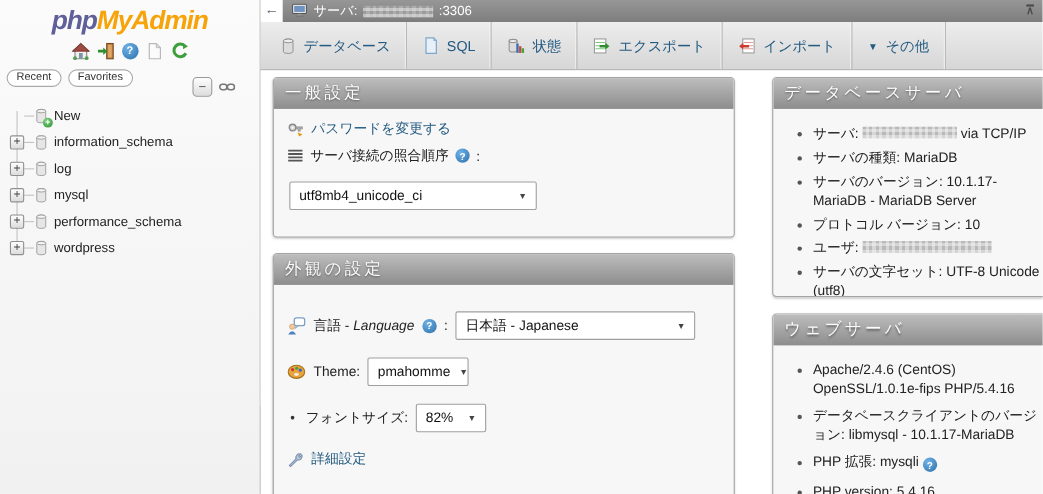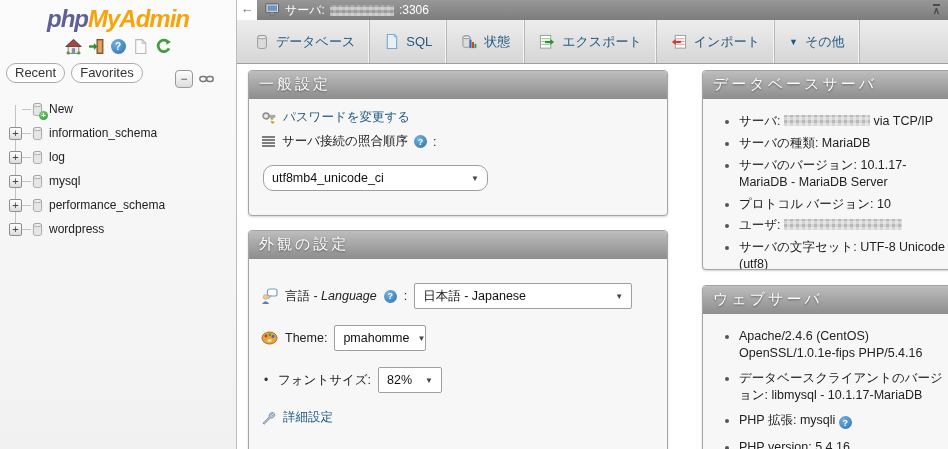--- a/index.html
+++ b/index.html
@@ -8,21 +8,21 @@
 
   
   .sidebar { position:absolute; left:0; top:0; width:237px; height:449px;
     background:linear-gradient(to bottom,#fbfbfb,#f1f1f1); border-right:1px solid #bcbcbc; }
   .logo { text-align:center; padding-top:5px; font-size:24px; font-weight:bold; font-style:italic; letter-spacing:-1px; }
   .logo .lp { color:#5f5f99; }
   .logo .lm { color:#f7a30a; }
   .nav-icons { display:flex; justify-content:center; align-items:center; gap:6px; margin-top:4px; height:18px; }
   .nav-icons .ico { width:17px; height:17px; display:inline-flex; cursor:pointer; }
   .filters { display:flex; gap:6px; margin:8px 0 0 6px; }
-  .pill { font-size:13px; color:#333; background:#fff; border:1px solid #aaa; border-radius:10px;
+  .pill { font-size:10px; color:#333; background:#fff; border:1px solid #aaa; border-radius:10px;
     padding:1px 8px 2px; cursor:pointer; }
   .tree-controls { position:absolute; right:22px; top:70px; display:flex; align-items:center; gap:6px; }
   .btn-collapse { width:18px; height:18px; border:1px solid #999; border-radius:4px;
     background:linear-gradient(#fdfdfd,#ddd); color:#555; font-size:12px; line-height:16px; text-align:center; cursor:pointer; }
   .tree { position:relative; margin-top:14px; padding-left:9px; }
   .tree::before { content:''; position:absolute; left:15px; top:8px; height:128px; width:1px; background:#c2c2c2; }
   .tree-row { display:flex; align-items:center; height:24px; font-size:12px; color:#222; position:relative; cursor:pointer; }
   .expander { width:13px; height:13px; border:1px solid #8f8f8f; border-radius:2px;
     background:linear-gradient(#fefefe,#dcdcdc); color:#444; font-size:11px; line-height:11px;
     text-align:center; z-index:1; cursor:pointer; }
@@ -67,21 +67,21 @@
 
   .frow { display:flex; align-items:center; gap:6px; margin-bottom:7px; }
   a.link { color:#235a81; text-decoration:none; cursor:pointer; }
   .help-icon { display:inline-flex; width:13px; height:13px; border-radius:50%; flex:0 0 auto;
     background:radial-gradient(circle at 35% 30%, #6db3e8, #2f6da8); color:#fff; font-size:9px;
     font-weight:bold; align-items:center; justify-content:center; cursor:pointer; }
   .select { display:inline-flex; align-items:center; justify-content:space-between;
     border:1px solid #9f9f9f; border-radius:2px; background:#fff; height:26px; padding:0 8px;
     font-size:12.5px; color:#111; cursor:pointer; }
   .select .arrow { font-size:8px; color:#444; margin-left:8px; }
-  .sel-collation { width:225px; margin:8px 0 0 2px;border-radius:10px; }
+  .sel-collation { width:225px; margin:8px 0 0 2px; }
   .sel-language { width:218px; }
   .sel-theme { width:92px; }
   .sel-font { width:64px; }
 
   .p-appearance .panel-body { padding-top:24px; }
   .arow { display:flex; align-items:center; gap:7px; margin-bottom:16px; }
   .bullet { color:#333; font-size:12px; width:10px; text-align:center; }
   .italic { font-style:italic; }
 
   ul.info-list { margin:4px 0 0 24px; }

